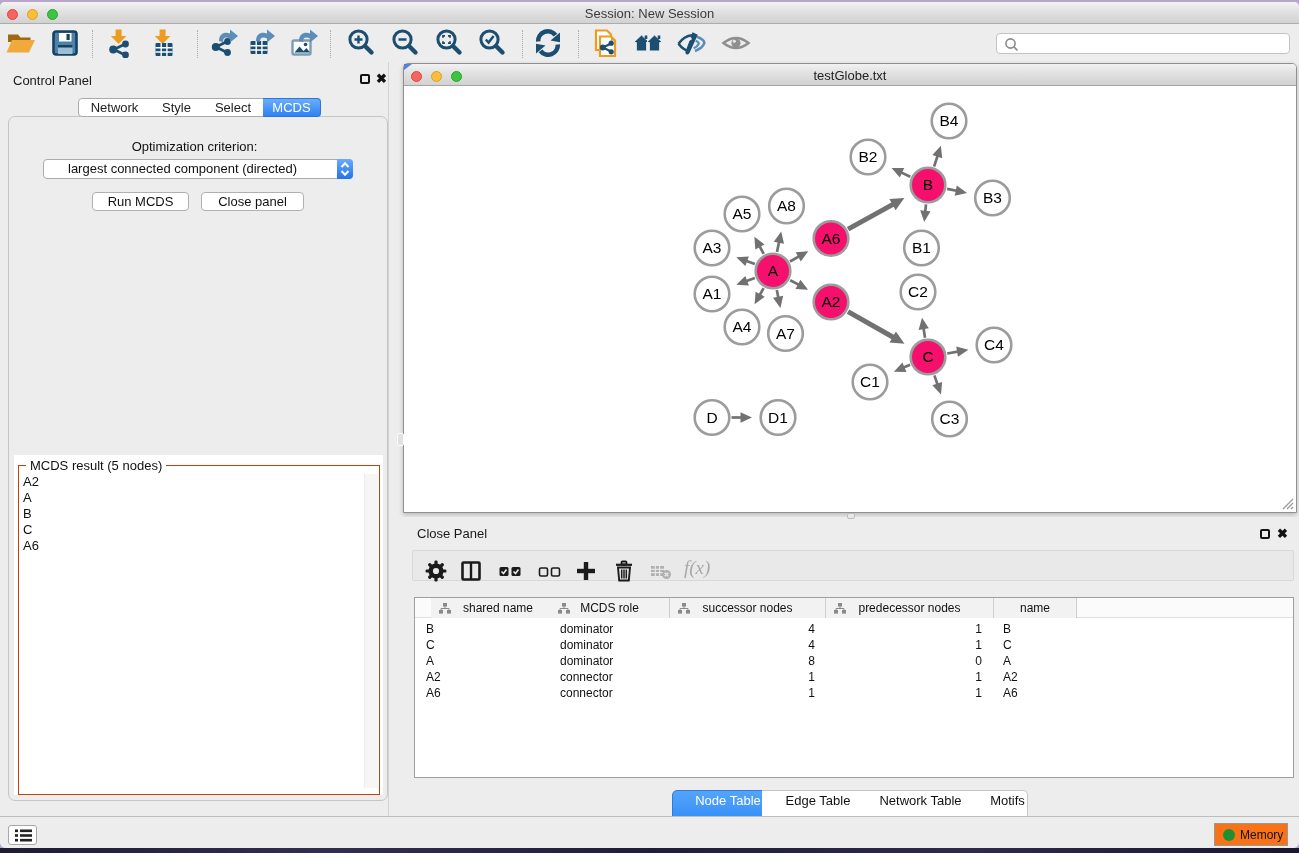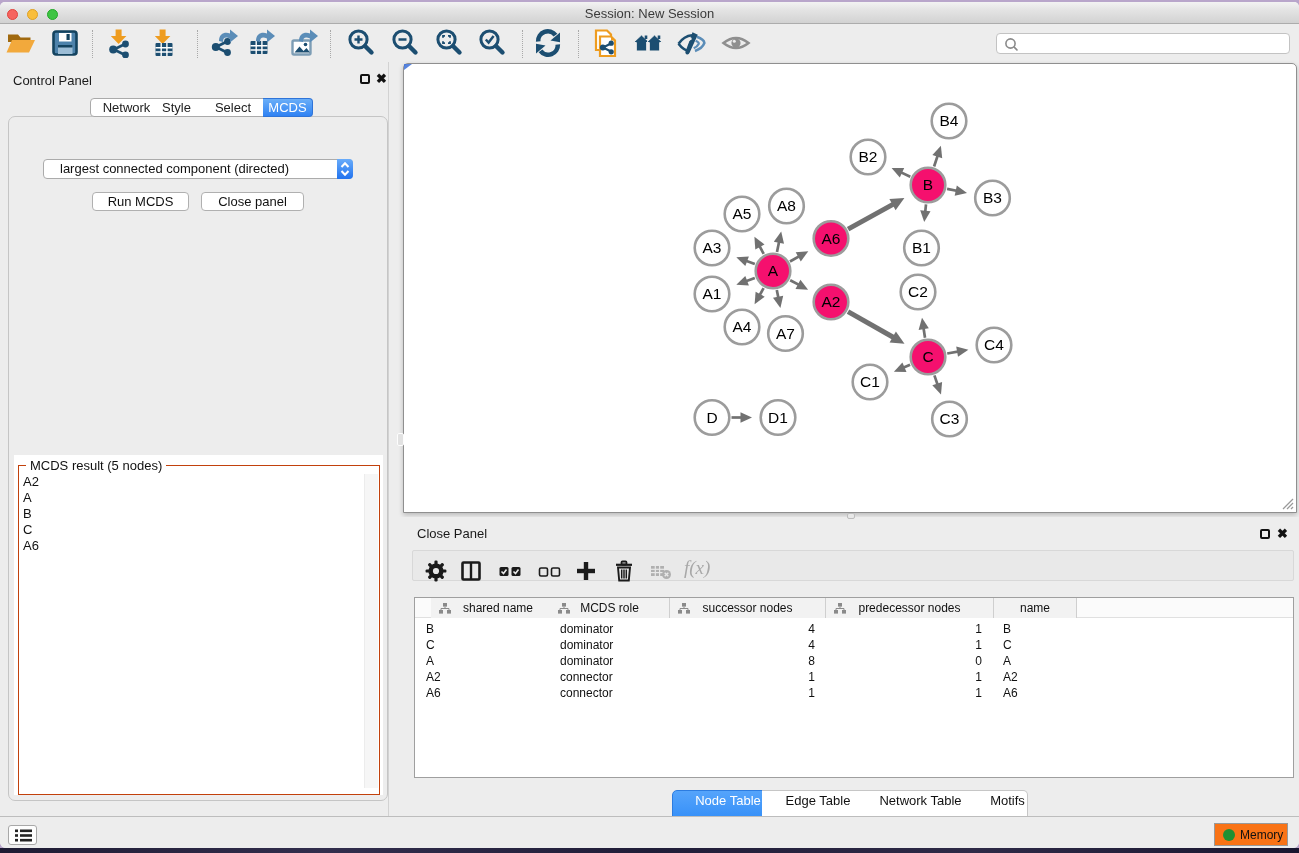--- a/index.html
+++ b/index.html
@@ -32,21 +32,21 @@
 .wbtn-x { position:absolute; font-size:13px; font-weight:bold; color:#111; }
 #cptabs { left:78px; top:36px; height:19px; }
 .tab { position:absolute; top:0; height:19px; background:#fff; border:1px solid #aaa;
   font-size:13px; color:#222; text-align:center; line-height:17px; }
 .tab.sel { background:linear-gradient(#6aaef8,#2f82f3); color:#fff; border-color:#2f74d8; }
 #cpbox { left:8px; top:54px; width:380px; height:685px; background:#ededed;
   border:1px solid #c5c5c5; border-radius:7px; }
 #optlabel { left:0; top:77px; width:389px; text-align:center; font-size:13px; color:#111; }
 #combo { left:43px; top:97px; width:310px; height:20px; background:#fff;
   border:1px solid #ababab; border-radius:4px; font-size:13px; color:#111;
-  text-align:left; padding-left:16px; line-height:18px; }
+  text-align:left; padding-left:24px; line-height:18px; }
 #combo .step { position:absolute; right:-1px; top:-1px; width:16px; height:20px;
   background:linear-gradient(#69acfa,#2173ef); border-radius:0 4px 4px 0; }
 .btn { position:absolute; height:19px; background:#fff; border:1px solid #b0b0b0;
   border-radius:4px; font-size:13px; color:#111; text-align:center; line-height:17px; }
 #mcdswhite { left:14px; top:393px; width:369px; height:340px; background:#fff; }
 #mcdsgroup { position:absolute; left:4px; top:10px; width:362px; height:330px;
   border:1px solid #c2410c; }
 #mcdstitle { position:absolute; left:7px; top:-8px; background:#fff; padding:0 4px;
   font-size:13px; color:#111; }
 #mcdslist { position:absolute; left:4px; top:8px; font-size:13px; color:#111; line-height:16px; }
@@ -229,44 +229,51 @@
           <line x1="10.9" y1="10.9" x2="14.5" y2="14.5" stroke="#8a8a8a" stroke-width="1.6"></line>
         </svg>
       </div>
   </div>
   <div class="abs" id="cpanel">
     <div class="abs ptitle">Control Panel</div>
     <div class="wbtn-sq" style="left:360px;top:12px;"></div>
     <div class="wbtn-x" style="left:376px;top:9px;">✖</div>
     <div class="abs" id="cpbox"></div>
     <div class="abs" id="cptabs">
-      <div class="tab" style="left:0;width:73px;border-radius:4px 0 0 4px;margin-left:12px;">Network</div>
+      <div class="tab" style="left:0;width:73px;border-radius:4px 0 0 4px;">Network</div>
       <div class="tab" style="left:72px;width:54px;border-left:none;">Style</div>
       <div class="tab" style="left:125px;width:61px;border-left:none;">Select</div>
-      <div class="tab sel" style="left:185px;width:50px;border-left:none;border-radius:0 4px 4px 0;">MCDS</div>
+      <div class="tab sel" style="left:185px;width:58px;border-left:none;border-radius:0 4px 4px 0;">MCDS</div>
     </div>
+    <div class="abs" id="optlabel">Optimization criterion:</div>
     <div class="abs" id="combo">largest connected component (directed)
       <div class="step">
           <svg width="16" height="20" viewBox="0 0 16 20" style="position:absolute;left:0;top:0">
             <path d="M4.5 8 L8 4.2 L11.5 8" stroke="#fff" stroke-width="2" fill="none"></path>
             <path d="M4.5 12 L8 15.8 L11.5 12" stroke="#fff" stroke-width="2" fill="none"></path>
           </svg>
         </div>
     </div>
     <div class="btn" style="left:92px;top:130px;width:97px;">Run MCDS</div>
     <div class="btn" style="left:201px;top:130px;width:103px;">Close panel</div>
     <div class="abs" id="mcdswhite">
       <div id="mcdsgroup">
         <div id="mcdstitle">MCDS result (5 nodes)</div>
         <div id="mcdslist">A2<br>A<br>B<br>C<br>A6</div>
         <div id="mcdsscroll"></div>
       </div>
     </div>
   </div>
   <div class="abs" id="netwin">
+    <div id="nettitle">
+      <div class="tl t1"></div>
+        <div class="tl t2"></div>
+        <div class="tl t3"></div>
+      <div class="txt">testGlobe.txt</div>
+    </div>
     <svg width="892" height="425" viewBox="0 0 892 425" style="position:absolute;left:1px;top:23px">
         <line x1="358.7" y1="166.9" x2="353.3" y2="156.9" stroke="#717171" stroke-width="2.7"></line>
         <polygon points="349.4,149.8 359.5,157.5 350.3,162.4" fill="#717171"></polygon>
         <line x1="372.0" y1="164.9" x2="374.6" y2="152.3" stroke="#717171" stroke-width="2.7"></line>
         <polygon points="376.2,144.5 379.0,156.8 368.8,154.7" fill="#717171"></polygon>
         <line x1="385.0" y1="174.5" x2="396.3" y2="168.1" stroke="#717171" stroke-width="2.7"></line>
         <polygon points="403.3,164.2 395.8,174.4 390.7,165.3" fill="#717171"></polygon>
         <line x1="349.8" y1="177.1" x2="338.9" y2="173.0" stroke="#717171" stroke-width="2.7"></line>
         <polygon points="331.3,170.2 343.9,169.4 340.3,179.1" fill="#717171"></polygon>
         <line x1="349.8" y1="190.9" x2="338.9" y2="195.0" stroke="#717171" stroke-width="2.7"></line>

